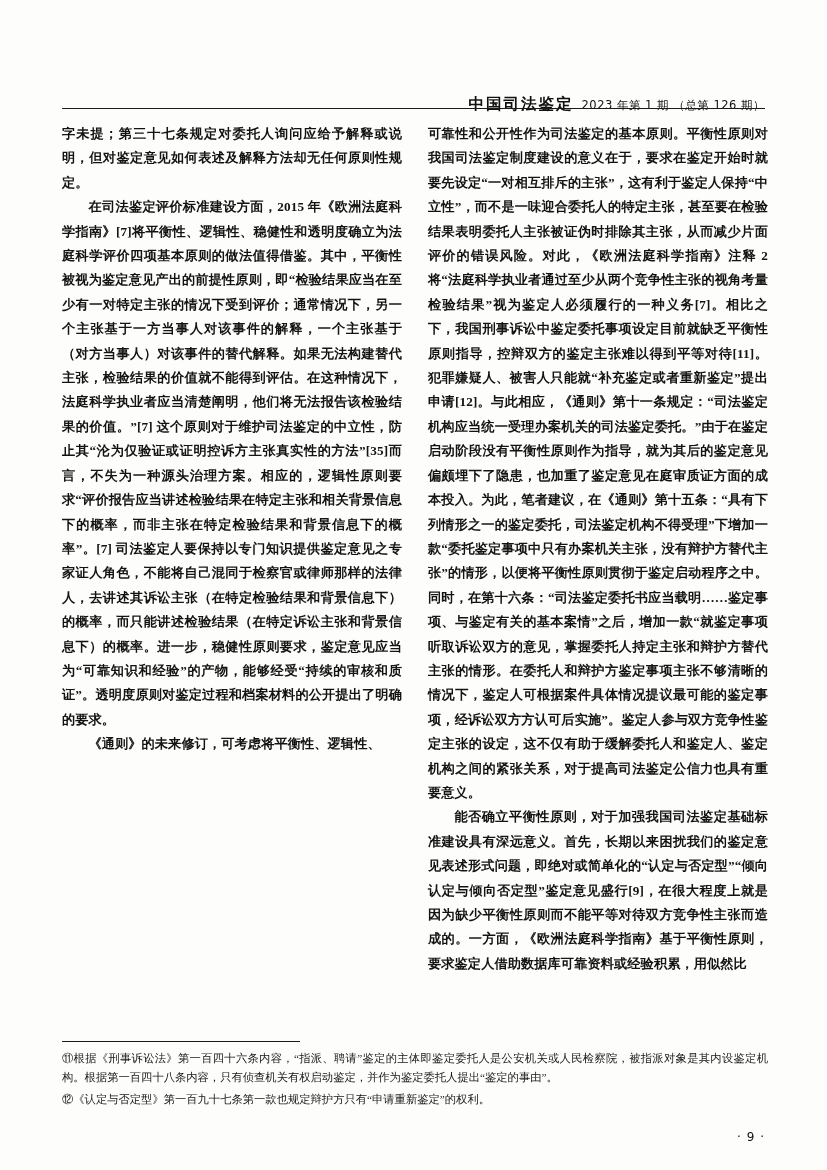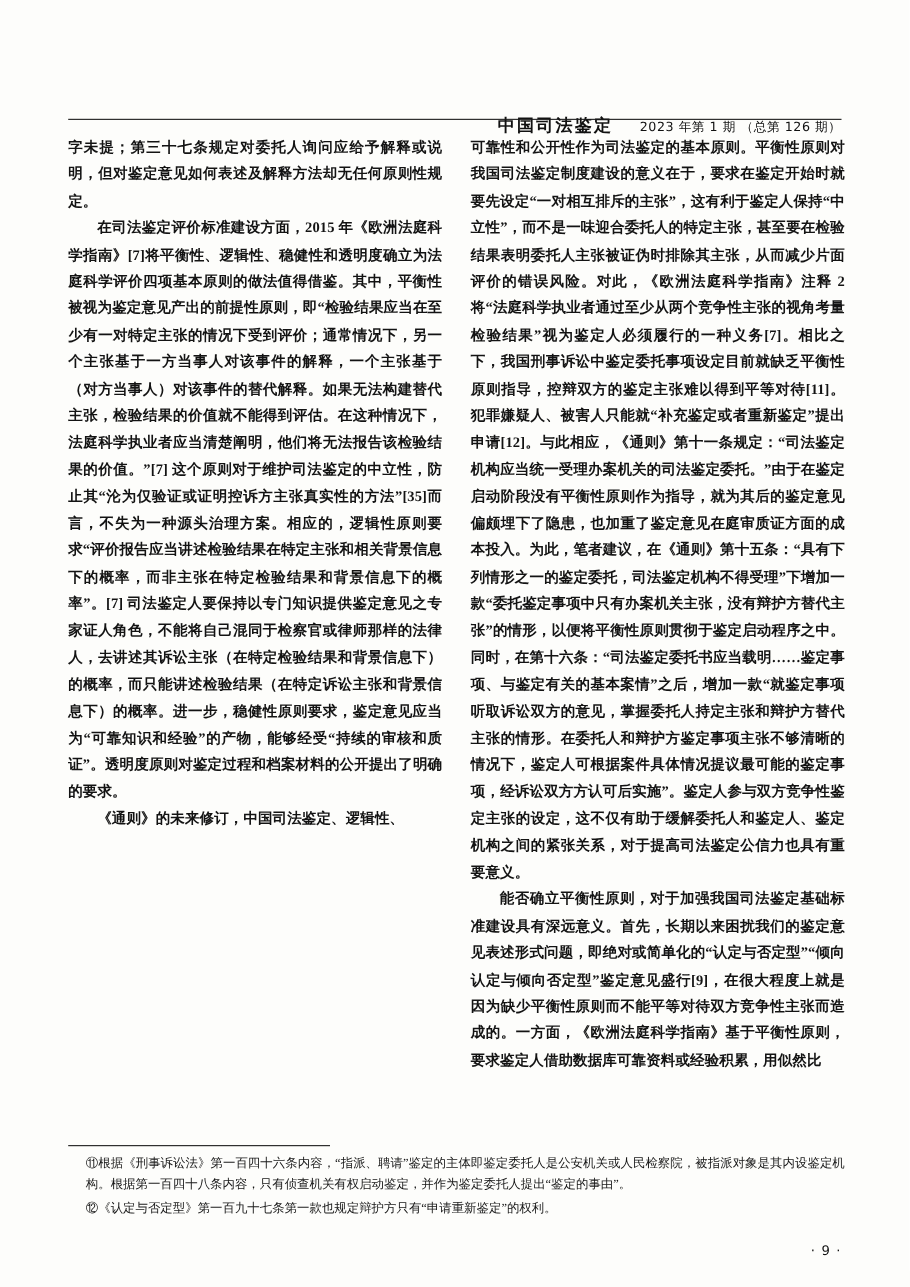--- a/index.html
+++ b/index.html
@@ -14,25 +14,25 @@
   .page {
     position: relative;
     width: 827px;
     height: 1170px;
     background: #fdfdfb;
     box-sizing: border-box;
     overflow: hidden;
   }
   .header {
     position: absolute;
-    top: 90px;
+    top: 80px;
     right: 62px;
     display: flex;
     align-items: baseline;
-    gap: 24px;
+    gap: 8px;
   }
   .header-journal {
     font-family: "DejaVu Serif", serif;
     font-weight: bold;
     font-size: 15.5px;
     letter-spacing: 2px;
     color: #111;
   }
   .header-issue {
     font-family: "DejaVu Sans", sans-serif;
@@ -78,21 +78,21 @@
     left: 62px;
     width: 706px;
     bottom: 58px;
   }
   .fn-rule {
     width: 238px;
     border-top: 1px solid #1a1a1a;
     margin-bottom: 7px;
   }
   .fn {
-    margin: 0 0 3px 16px;
+    margin: 0 0 3px 0;
     font-size: 11.3px;
     line-height: 19px;
     text-align: justify;
     text-justify: inter-ideograph;
     color: #171717;
   }
   .page-number {
     position: absolute;
     right: 62px;
     bottom: 26px;
@@ -111,21 +111,21 @@
     <span class="header-journal">中国司法鉴定</span>
     <span class="header-issue">2023 年第 1 期 （总第 126 期）</span>
   </div>
   <div class="header-rule"></div>
 
   <div class="columns">
 
     <div class="col">
       <p class="para">字未提；第三十七条规定对委托人询问应给予解释或说明，但对鉴定意见如何表述及解释方法却无任何原则性规定。</p>
       <p class="para indent">在司法鉴定评价标准建设方面，2015 年《欧洲法庭科学指南》[7]将平衡性、逻辑性、稳健性和透明度确立为法庭科学评价四项基本原则的做法值得借鉴。其中，平衡性被视为鉴定意见产出的前提性原则，即“检验结果应当在至少有一对特定主张的情况下受到评价；通常情况下，另一个主张基于一方当事人对该事件的解释，一个主张基于（对方当事人）对该事件的替代解释。如果无法构建替代主张，检验结果的价值就不能得到评估。在这种情况下，法庭科学执业者应当清楚阐明，他们将无法报告该检验结果的价值。”[7] 这个原则对于维护司法鉴定的中立性，防止其“沦为仅验证或证明控诉方主张真实性的方法”[35]而言，不失为一种源头治理方案。相应的，逻辑性原则要求“评价报告应当讲述检验结果在特定主张和相关背景信息下的概率，而非主张在特定检验结果和背景信息下的概率”。[7] 司法鉴定人要保持以专门知识提供鉴定意见之专家证人角色，不能将自己混同于检察官或律师那样的法律人，去讲述其诉讼主张（在特定检验结果和背景信息下）的概率，而只能讲述检验结果（在特定诉讼主张和背景信息下）的概率。进一步，稳健性原则要求，鉴定意见应当为“可靠知识和经验”的产物，能够经受“持续的审核和质证”。透明度原则对鉴定过程和档案材料的公开提出了明确的要求。</p>
-      <p class="para indent">《通则》的未来修订，中国司法鉴定、逻辑性、</p>
+      <p class="para indent">《通则》的未来修订，可考虑将平衡性、逻辑性、</p>
     </div>
 
     <div class="col">
       <p class="para">可靠性和公开性作为司法鉴定的基本原则。平衡性原则对我国司法鉴定制度建设的意义在于，要求在鉴定开始时就要先设定“一对相互排斥的主张”，这有利于鉴定人保持“中立性”，而不是一味迎合委托人的特定主张，甚至要在检验结果表明委托人主张被证伪时排除其主张，从而减少片面评价的错误风险。对此，《欧洲法庭科学指南》注释 2 将“法庭科学执业者通过至少从两个竞争性主张的视角考量检验结果”视为鉴定人必须履行的一种义务[7]。相比之下，我国刑事诉讼中鉴定委托事项设定目前就缺乏平衡性原则指导，控辩双方的鉴定主张难以得到平等对待[11]。犯罪嫌疑人、被害人只能就“补充鉴定或者重新鉴定”提出申请[12]。与此相应，《通则》第十一条规定：“司法鉴定机构应当统一受理办案机关的司法鉴定委托。”由于在鉴定启动阶段没有平衡性原则作为指导，就为其后的鉴定意见偏颇埋下了隐患，也加重了鉴定意见在庭审质证方面的成本投入。为此，笔者建议，在《通则》第十五条：“具有下列情形之一的鉴定委托，司法鉴定机构不得受理”下增加一款“委托鉴定事项中只有办案机关主张，没有辩护方替代主张”的情形，以便将平衡性原则贯彻于鉴定启动程序之中。同时，在第十六条：“司法鉴定委托书应当载明……鉴定事项、与鉴定有关的基本案情”之后，增加一款“就鉴定事项听取诉讼双方的意见，掌握委托人持定主张和辩护方替代主张的情形。在委托人和辩护方鉴定事项主张不够清晰的情况下，鉴定人可根据案件具体情况提议最可能的鉴定事项，经诉讼双方方认可后实施”。鉴定人参与双方竞争性鉴定主张的设定，这不仅有助于缓解委托人和鉴定人、鉴定机构之间的紧张关系，对于提高司法鉴定公信力也具有重要意义。</p>
       <p class="para indent">能否确立平衡性原则，对于加强我国司法鉴定基础标准建设具有深远意义。首先，长期以来困扰我们的鉴定意见表述形式问题，即绝对或简单化的“认定与否定型”“倾向认定与倾向否定型”鉴定意见盛行[9]，在很大程度上就是因为缺少平衡性原则而不能平等对待双方竞争性主张而造成的。一方面，《欧洲法庭科学指南》基于平衡性原则，要求鉴定人借助数据库可靠资料或经验积累，用似然比</p>
     </div>
 
   </div>
 
   <div class="footnotes">

